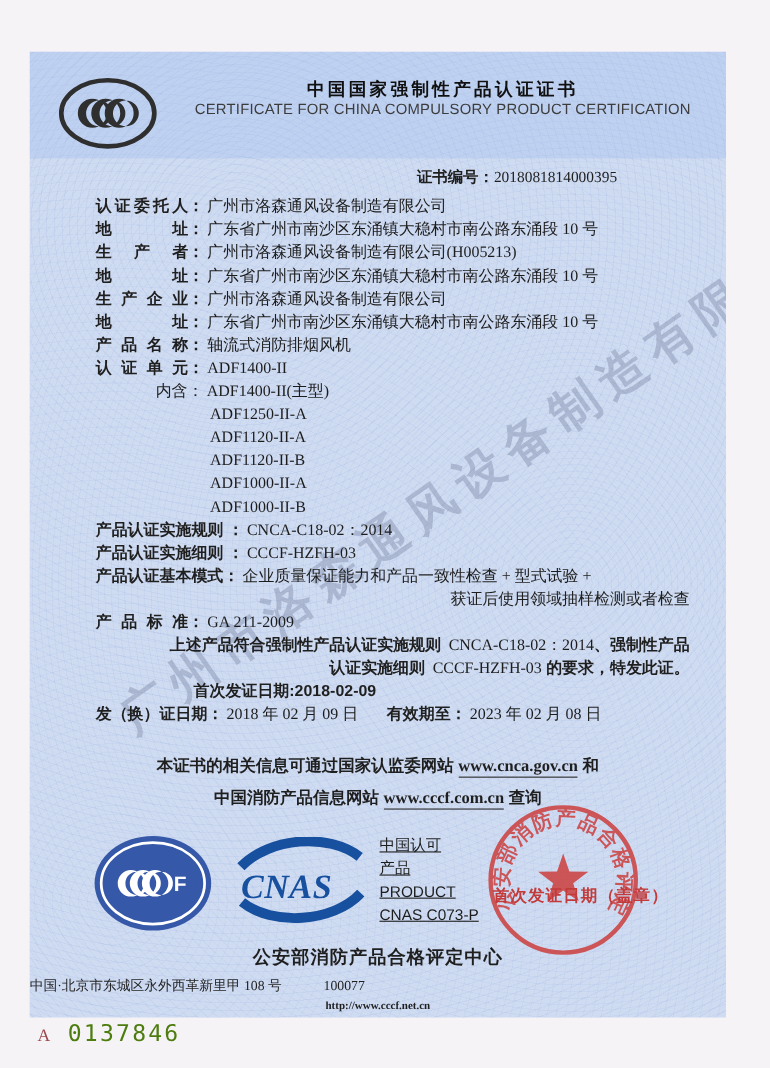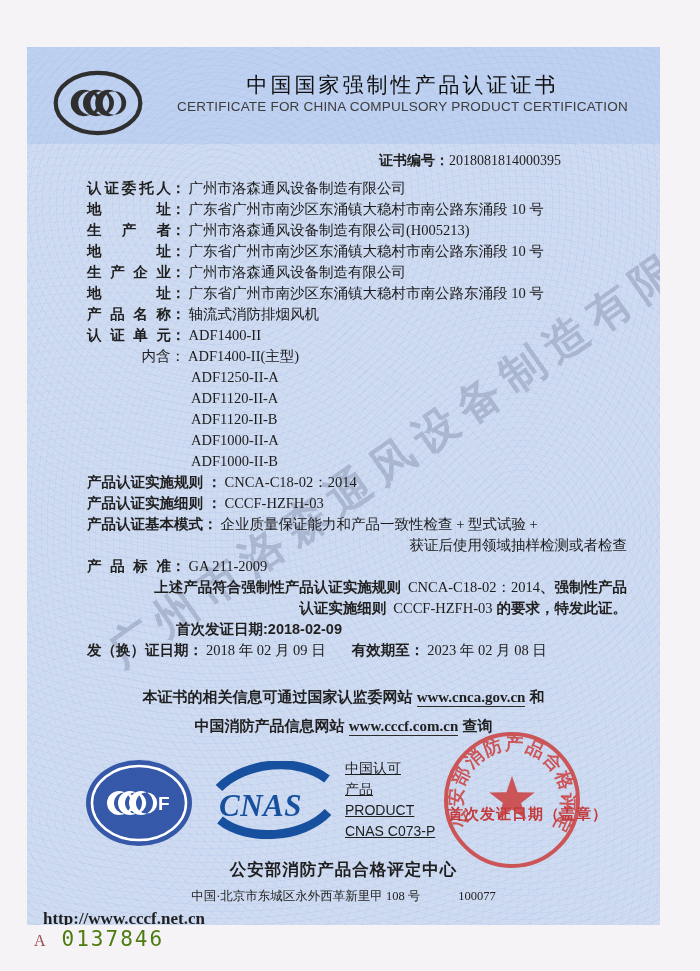--- a/index.html
+++ b/index.html
@@ -10,21 +10,21 @@
         background-image:
           repeating-radial-gradient(circle at 30% 18%, rgba(255,255,255,0) 0 6px, rgba(120,150,215,0.10) 6px 7px),
           repeating-radial-gradient(circle at 78% 55%, rgba(255,255,255,0) 0 5px, rgba(120,150,215,0.08) 5px 6px),
           repeating-radial-gradient(circle at 12% 88%, rgba(255,255,255,0) 0 7px, rgba(120,150,215,0.07) 7px 8px);}
   .band{position:absolute;left:0;top:0;width:100%;height:97px;background:rgba(150,182,238,0.28);}
   .watermark{position:absolute;left:70px;top:585px;width:900px;transform:rotate(-35deg);transform-origin:left top;
         font-size:44px;letter-spacing:9px;color:rgba(125,136,165,0.42);white-space:nowrap;font-weight:bold;
         font-family:"Liberation Serif","DejaVu Serif",serif;pointer-events:none;}
   .ccc-logo{position:absolute;left:24px;top:20px;}
   .titles{position:absolute;left:118px;right:0;top:24px;text-align:center;}
-  .title{font-size:21px;font-weight:normal;letter-spacing:3px;color:#101010;}
+  .title{font-size:16px;font-weight:bold;letter-spacing:3px;color:#101010;}
   .subtitle{font-size:13.5px;color:#3c3c3c;letter-spacing:0.2px;}
   .certno{position:absolute;left:352px;top:105px;font-size:14px;}
   .certno .num{font-family:"Liberation Serif","DejaVu Serif",serif;margin-top:17px;}
   .body{position:absolute;left:60px;top:131px;width:540px;font-size:14.5px;}
   .row{line-height:21px;white-space:nowrap;}
   .lbl{display:inline-block;width:84px;text-align:justify;text-align-last:justify;font-weight:bold;vertical-align:bottom;}
   .colon{font-weight:bold;}
   .val{font-family:"Liberation Serif","DejaVu Serif",serif;color:#1c1c1c;margin-left:3px;}
   .includes-label{display:inline-block;width:98px;text-align:right;font-weight:normal;}
   .spacer{display:inline-block;width:101px;}
@@ -35,24 +35,24 @@
   .gap{display:inline-block;width:26px;}
   .notice{position:absolute;left:0;top:636px;width:100%;text-align:center;font-size:15px;font-weight:bold;line-height:27.5px;}
   .ulink{font-family:"Liberation Serif","DejaVu Serif",serif;border-bottom:1.3px solid #2a2a2a;padding-bottom:1px;}
   .cccf-logo{position:absolute;left:56px;top:710px;}
   .cnas-logo{position:absolute;left:188px;top:714px;}
   .accred{position:absolute;left:318px;top:711px;font-size:14px;line-height:21px;color:#1d1d1d;text-decoration:underline;}
   .seal{position:absolute;left:410px;top:678px;opacity:0.88;}
   .seal-caption{position:absolute;left:421px;top:758px;width:210px;font-size:15px;letter-spacing:1px;color:#c23a3a;
         font-family:"Liberation Serif","DejaVu Serif",serif;font-weight:bold;white-space:nowrap;}
   .footer-org{position:absolute;left:0;top:812px;width:100%;text-align:center;font-size:16.5px;font-weight:bold;letter-spacing:1px;}
-  .footer-addr{position:absolute;left:0;top:841px;width:100%;text-align:center;font-size:12.5px;
+  .footer-addr{position:absolute;left:0;top:841px;width:100%;font-size:12.5px;
         font-family:"Liberation Serif","DejaVu Serif",serif;}
   .footer-addr .pc{margin-left:38px;}
-  .footer-url{position:absolute;left:16px;top:862px;width:100%;text-align:left;font-size:17px;font-weight:bold;
+  .footer-url{position:absolute;left:0;top:862px;width:100%;text-align:center;font-size:10px;font-weight:bold;
         font-family:"Liberation Serif","DejaVu Serif",serif;}
   .serial{position:absolute;left:34px;top:927px;white-space:nowrap;}
   .serial .pfx{font-size:16px;color:#9c4a4f;font-family:"Liberation Serif","DejaVu Serif",serif;margin-right:16px;}
   .serial .num{font-size:21px;color:#4d7c0f;font-family:"DejaVu Sans Mono","Liberation Mono",monospace;letter-spacing:2px;}
 </style>
 </head>
 <body>
 
 <div class="page">
   <div class="cert">

